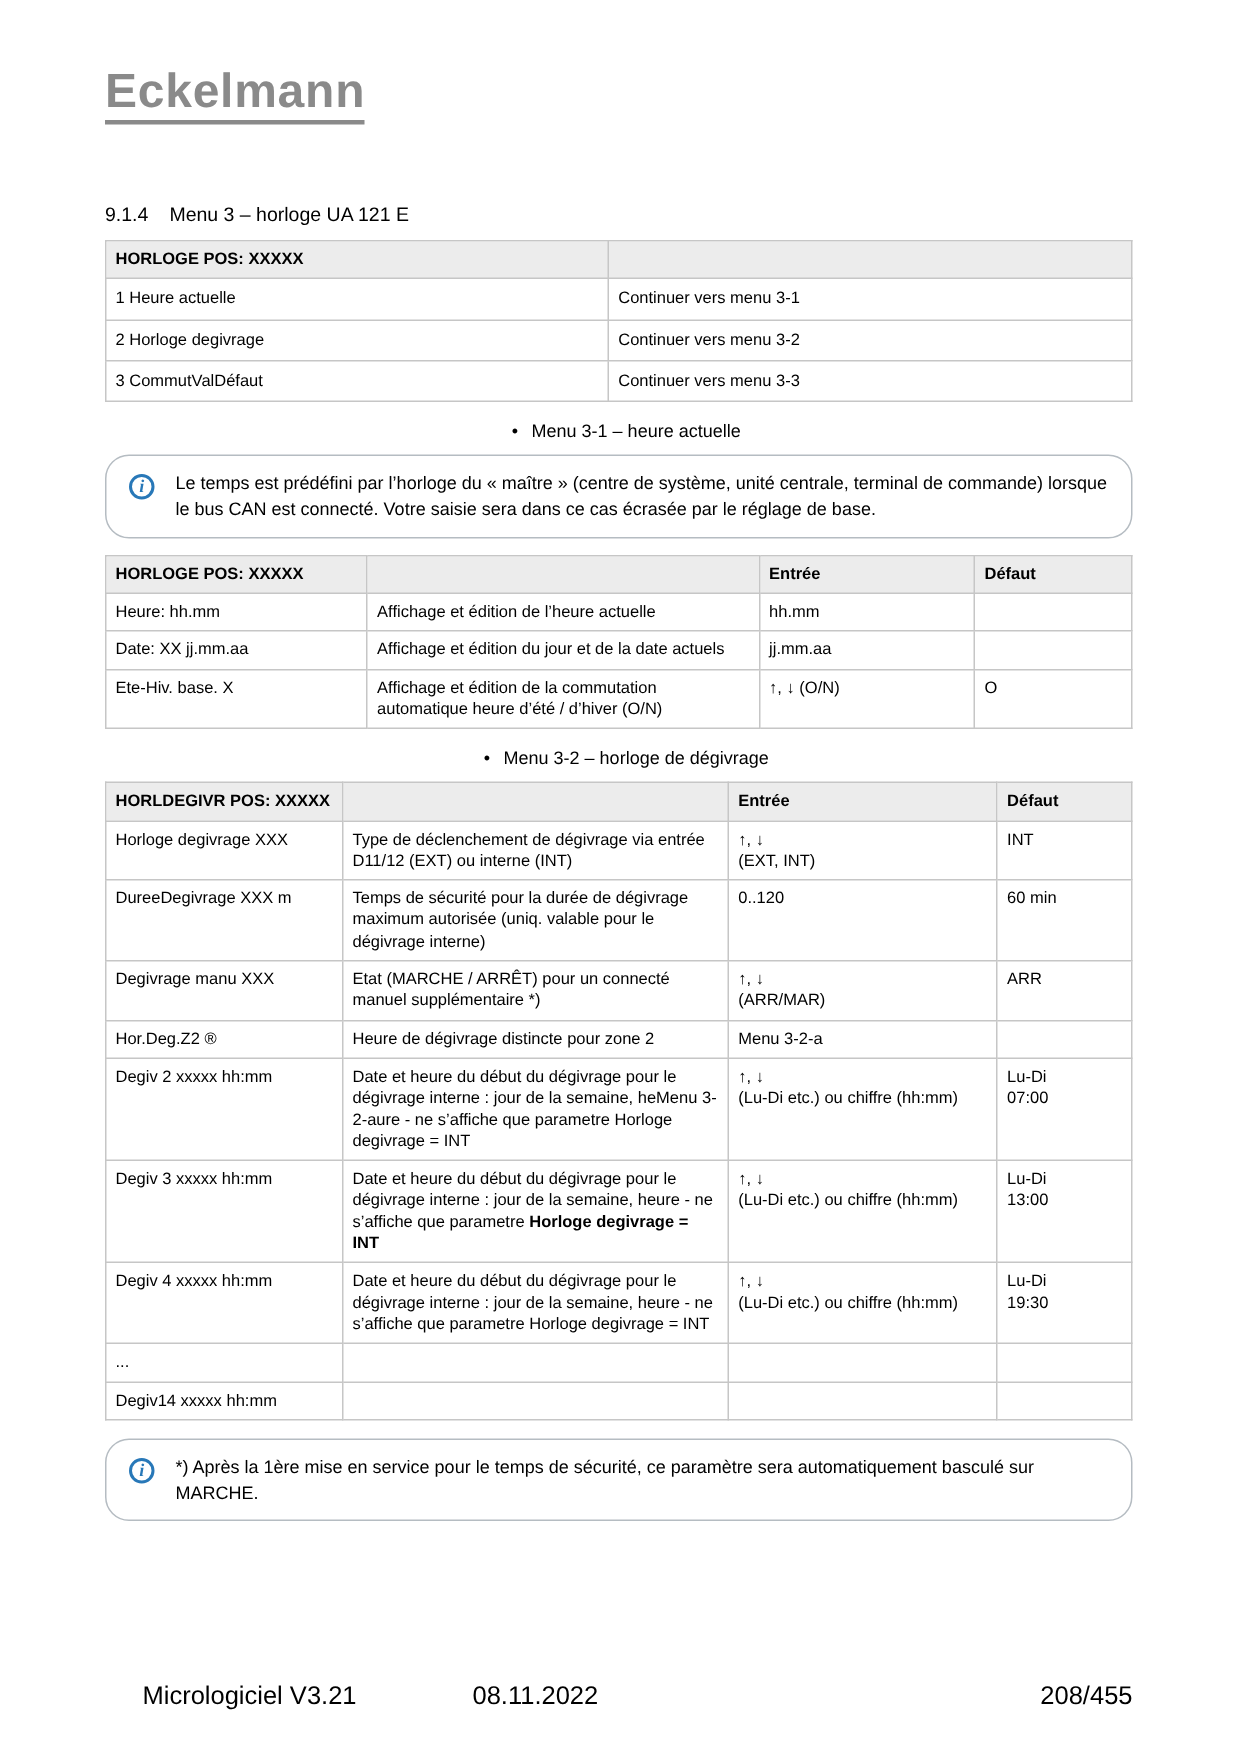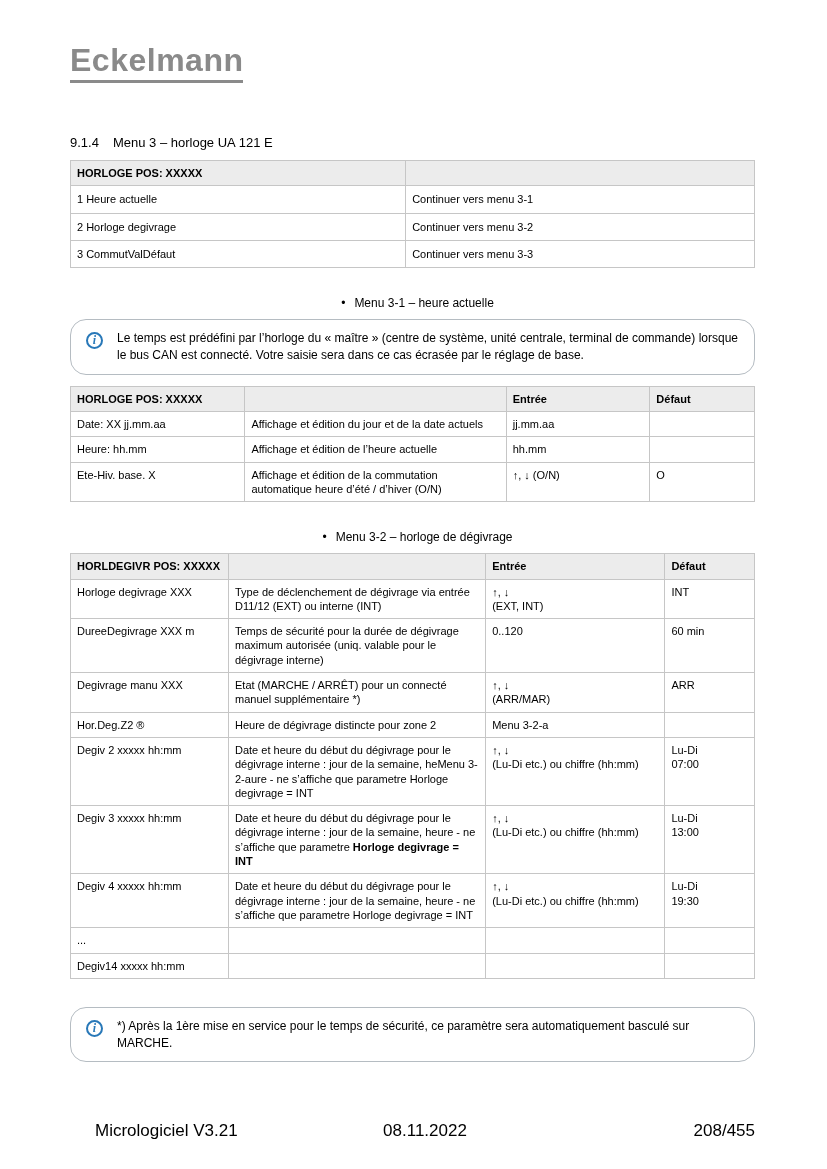--- a/index.html
+++ b/index.html
@@ -33,21 +33,21 @@
     margin-bottom: 10px;
     font-size: 13px;
     font-weight: normal;
   }
   .heading .num { margin-right: 14px; }
   
   table {
     width: 100%;
     border-collapse: collapse;
     table-layout: fixed;
-    margin-bottom: 28px;
+    margin-bottom: 12px;
   }
   th, td {
     border: 1px solid #c6c6c6;
     font-size: 11px;
     padding: 5px 6px;
     text-align: left;
     vertical-align: top;
     line-height: 1.3;
     white-space: pre-line;
     overflow: hidden;
@@ -95,21 +95,21 @@
   .info-icon::before { content: "i"; }
   
   .footer {
     position: absolute;
     left: 70px; right: 72px; bottom: 28px;
     display: flex;
     font-size: 17px;
     padding-left: 25px;
   }
   .footer span { flex: 1; }
-  .f-center { text-align: center; }
+  .f-center { }
   .f-right { text-align: right; }
 </style>
 </head>
 <body>
 
 <div class="page">
 
   <div>
     <span class="logo">Eckelmann</span>
   </div>
@@ -164,29 +164,29 @@
     <thead>
         <tr>
           <th>HORLOGE POS: XXXXX</th>
           <th></th>
           <th>Entrée</th>
           <th>Défaut</th>
         </tr>
       </thead>
     <tbody>
         <tr>
+          <td>Heure: hh.mm</td>
+          <td>Affichage et édition de l’heure actuelle</td>
+          <td>hh.mm</td>
+          <td></td>
+        </tr>
+        <tr>
           <td>Date: XX jj.mm.aa</td>
           <td>Affichage et édition du jour et de la date actuels</td>
           <td>jj.mm.aa</td>
-          <td></td>
-        </tr>
-        <tr>
-          <td>Heure: hh.mm</td>
-          <td>Affichage et édition de l’heure actuelle</td>
-          <td>hh.mm</td>
           <td></td>
         </tr>
         <tr>
           <td>Ete-Hiv. base. X</td>
           <td>Affichage et édition de la commutation automatique heure d’été / d’hiver (O/N)</td>
           <td>↑, ↓ (O/N)</td>
           <td>O</td>
         </tr>
       </tbody>
   </table>

